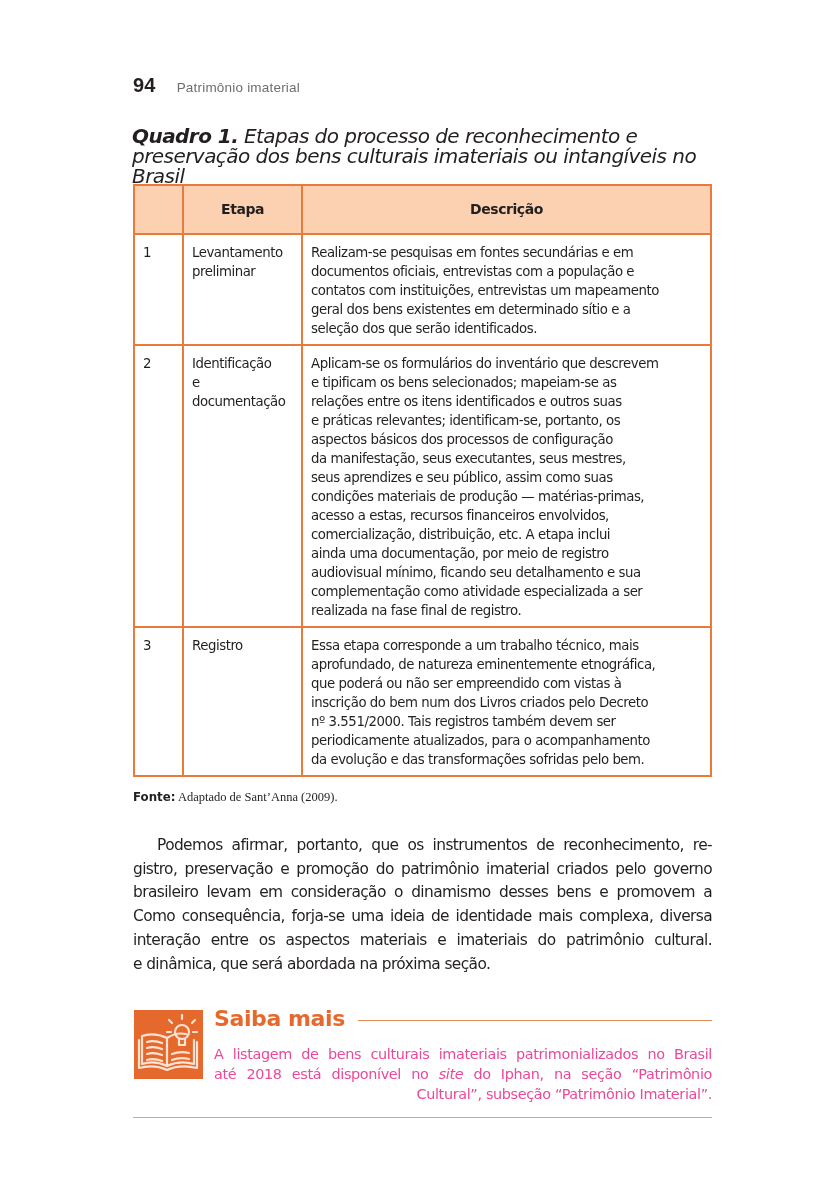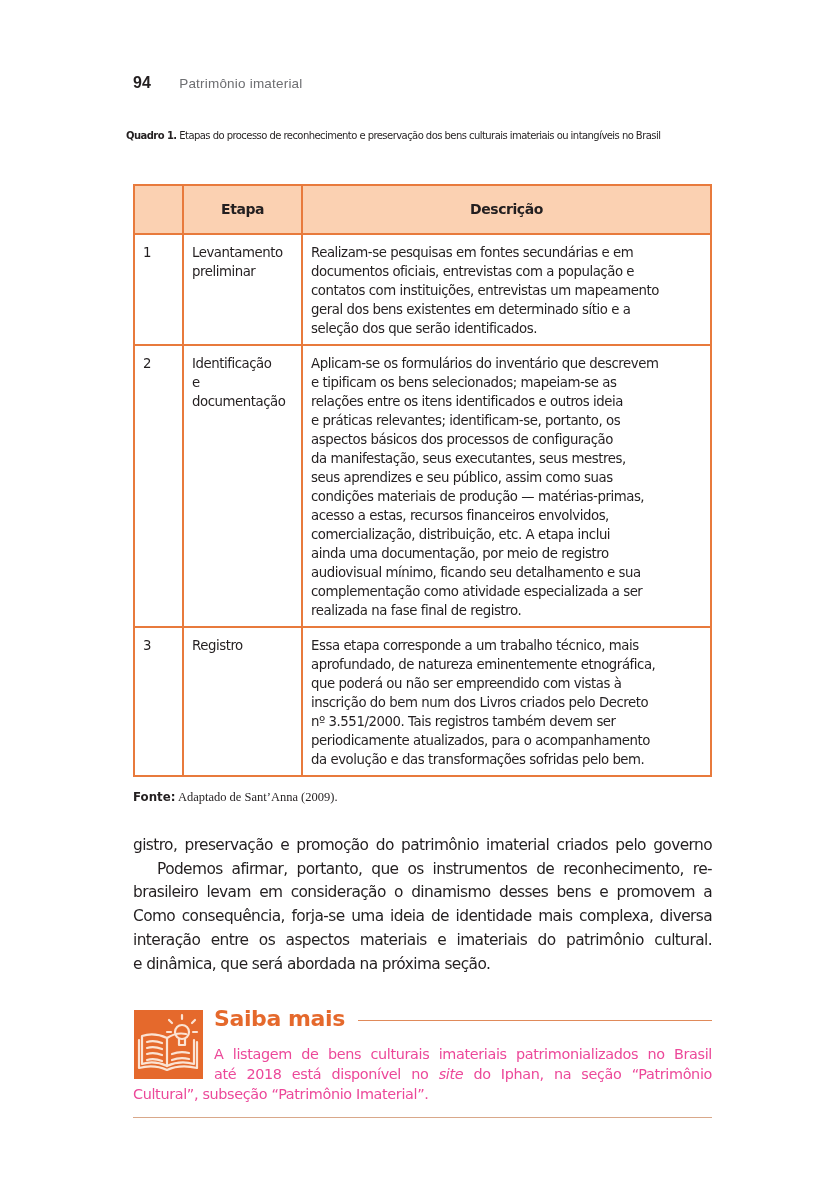--- a/index.html
+++ b/index.html
@@ -1,24 +1,24 @@
 <!DOCTYPE html>
 <html><head>
 <meta charset="utf-8">
 <style>
   html, body { margin:0; padding:0; background:#ffffff; }
   body { width:827px; height:1200px; position:relative; overflow:hidden;
          font-family:"DejaVu Sans Condensed","DejaVu Sans", sans-serif; color:#231f20; }
 
   .running-head { position:absolute; left:133px; top:74px; font-family:"Liberation Sans", sans-serif;
                   font-size:13.5px; color:#6d6e71; letter-spacing:0.2px; }
-  .running-head .pgnum { color:#231f20; font-weight:bold; font-size:16px; margin-right:28px; }
+  .running-head .pgnum { color:#231f20; font-weight:bold; font-size:20px; margin-right:21px; }
 
-  .caption { position:absolute; left:126px; top:126px; width:590px; font-size:10px; line-height:20px;
-             font-family:"DejaVu Sans", sans-serif; transform-origin:left top; letter-spacing:-0.55px; }
+  .caption { position:absolute; left:132px; top:126px; width:590px; font-size:20px; line-height:20px;
+             font-family:"DejaVu Sans", sans-serif; transform-origin:left top; letter-spacing:-0.55px;font-style:italic; }
   .caption b { font-weight:bold; }
 
   table.quadro { position:absolute; left:133px; top:184px; width:579px; border-collapse:collapse;
                  font-family:"DejaVu Sans", sans-serif; font-size:13.3px; line-height:19px; letter-spacing:-0.45px; }
   table.quadro td, table.quadro th { border:2px solid #e87a3c; vertical-align:top; padding:8px 7px 6px 8px; }
   table.quadro th { background:#fbd1b2; font-weight:bold; font-size:14px; height:29px; vertical-align:middle; padding:9px; text-align:center; }
   table.quadro col.c1 { width:49px; }
   table.quadro col.c2 { width:119px; }
   .desc-line { display:block; white-space:nowrap; }
 
@@ -31,21 +31,21 @@
   .body-line.first { text-indent:24px; }
   .body-line.last { text-align-last:left; }
 
   .saiba-icon { position:absolute; left:134px; top:1010px; width:69px; height:69px; background:#e5692c; }
   .saiba-title { position:absolute; left:214px; top:1006px; font-family:"DejaVu Sans", sans-serif; font-weight:bold;
                  font-size:22px; color:#e5692c; letter-spacing:-0.4px; }
   .saiba-rule { position:absolute; left:358px; top:1020px; width:354px; height:1px; background:#e08a5a; }
   .saiba-text { position:absolute; left:133px; top:1044px; width:579px; font-family:"DejaVu Sans", sans-serif;
                 font-size:14.4px; line-height:20px; letter-spacing:-0.35px; color:#ec4899; }
   .saiba-text .ind { display:block; padding-left:81px; white-space:nowrap; text-align:justify; text-align-last:justify; }
-  .saiba-text .full { display:block; white-space:nowrap; }
+  .saiba-text .full { display:block; white-space:nowrap;text-align:right; }
   .bottom-rule { position:absolute; left:133px; top:1117px; width:579px; height:1px; background:#d9a88a; }
 </style>
 </head>
 <body>
 
 <div class="running-head">
   <span class="pgnum">94</span><span>Patrimônio imaterial</span>
 </div>
 
 <div class="caption">
@@ -83,21 +83,21 @@
       <tr>
         <td>2</td>
         <td>
           <span class="desc-line">Identificação</span>
           <span class="desc-line">e</span>
           <span class="desc-line">documentação</span>
         </td>
         <td>
           <span class="desc-line">Aplicam-se os formulários do inventário que descrevem</span>
           <span class="desc-line">e tipificam os bens selecionados; mapeiam-se as</span>
-          <span class="desc-line">relações entre os itens identificados e outros ideia</span>
+          <span class="desc-line">relações entre os itens identificados e outros suas</span>
           <span class="desc-line">e práticas relevantes; identificam-se, portanto, os</span>
           <span class="desc-line">aspectos básicos dos processos de configuração</span>
           <span class="desc-line">da manifestação, seus executantes, seus mestres,</span>
           <span class="desc-line">seus aprendizes e seu público, assim como suas</span>
           <span class="desc-line">condições materiais de produção — matérias-primas,</span>
           <span class="desc-line">acesso a estas, recursos financeiros envolvidos,</span>
           <span class="desc-line">comercialização, distribuição, etc. A etapa inclui</span>
           <span class="desc-line">ainda uma documentação, por meio de registro</span>
           <span class="desc-line">audiovisual mínimo, ficando seu detalhamento e sua</span>
           <span class="desc-line">complementação como atividade especializada a ser</span>
@@ -120,22 +120,22 @@
         </td>
       </tr>
     </tbody>
 </table>
 
 <div class="fonte">
   <b>Fonte:</b><span> Adaptado de Sant’Anna (2009).</span>
 </div>
 
 <div class="body-para" id="bodypara">
+    <span class="body-line first">Podemos afirmar, portanto, que os instrumentos de reconhecimento, re-</span>
     <span class="body-line">gistro, preservação e promoção do patrimônio imaterial criados pelo governo</span>
-    <span class="body-line first">Podemos afirmar, portanto, que os instrumentos de reconhecimento, re-</span>
     <span class="body-line">brasileiro levam em consideração o dinamismo desses bens e promovem a</span>
     <span class="body-line">Como consequência, forja-se uma ideia de identidade mais complexa, diversa</span>
     <span class="body-line">interação entre os aspectos materiais e imateriais do patrimônio cultural.</span>
     <span class="body-line last">e dinâmica, que será abordada na próxima seção.</span>
   </div>
 
 <div class="saiba-icon">
   <svg width="69" height="69" viewBox="0 0 69 69">
     <g fill="none" stroke="#fbe3d3" stroke-width="2.2" stroke-linecap="round" stroke-linejoin="round">
       <path d="M8 26 L8 54 Q20 50 33 56 L33 28 Q20 22 8 26 Z"></path>

